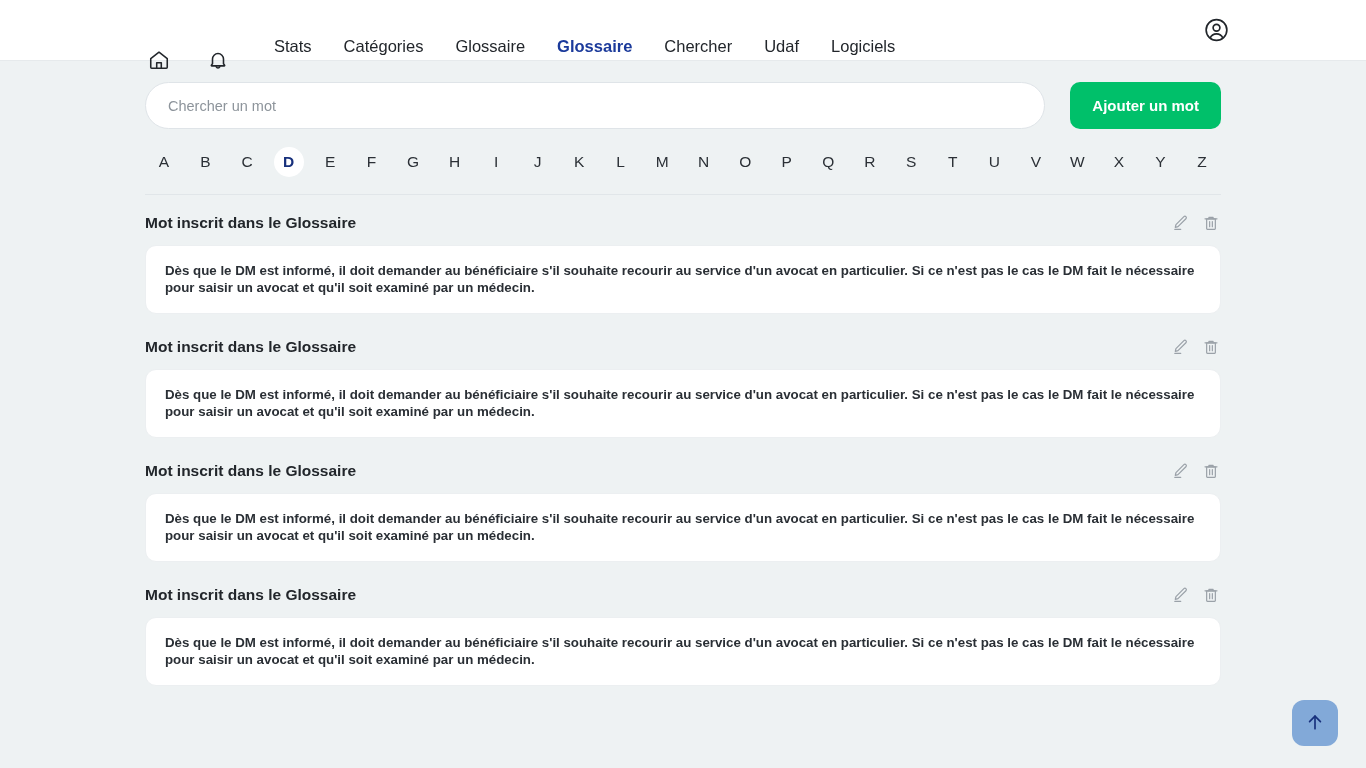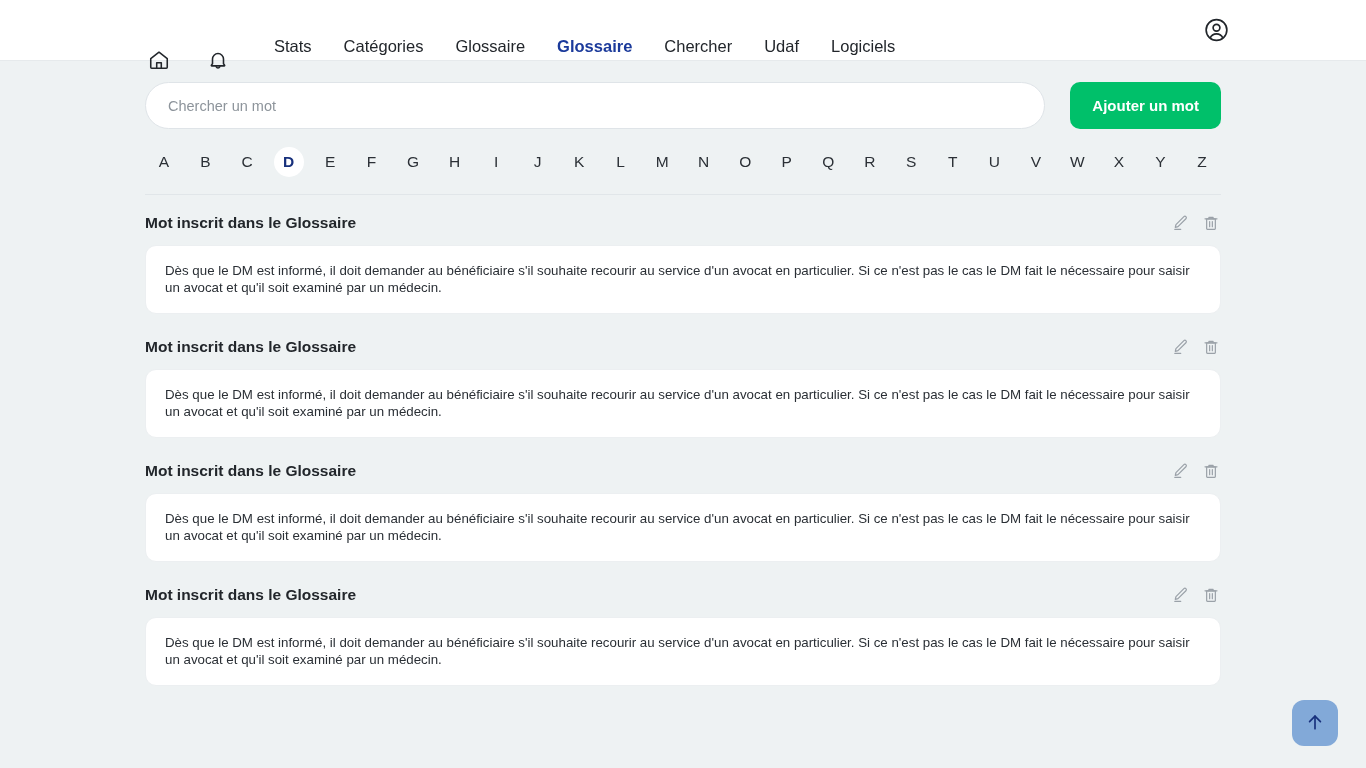--- a/index.html
+++ b/index.html
@@ -169,20 +169,21 @@
     display: flex;
     align-items: center;
     justify-content: center;
     cursor: pointer;
   }
   .entry-card {
     background: #ffffff;
     border: 1px solid #eceff1;
     border-radius: 11px;
     padding: 16px 19px 17px 19px;
+    font-weight: bold;
   }
   .entry-text {
     font-size: 13.3px;
     line-height: 17px;
     color: #2a2f35;
     margin: 0;
   }
 
   
   .scroll-top {

